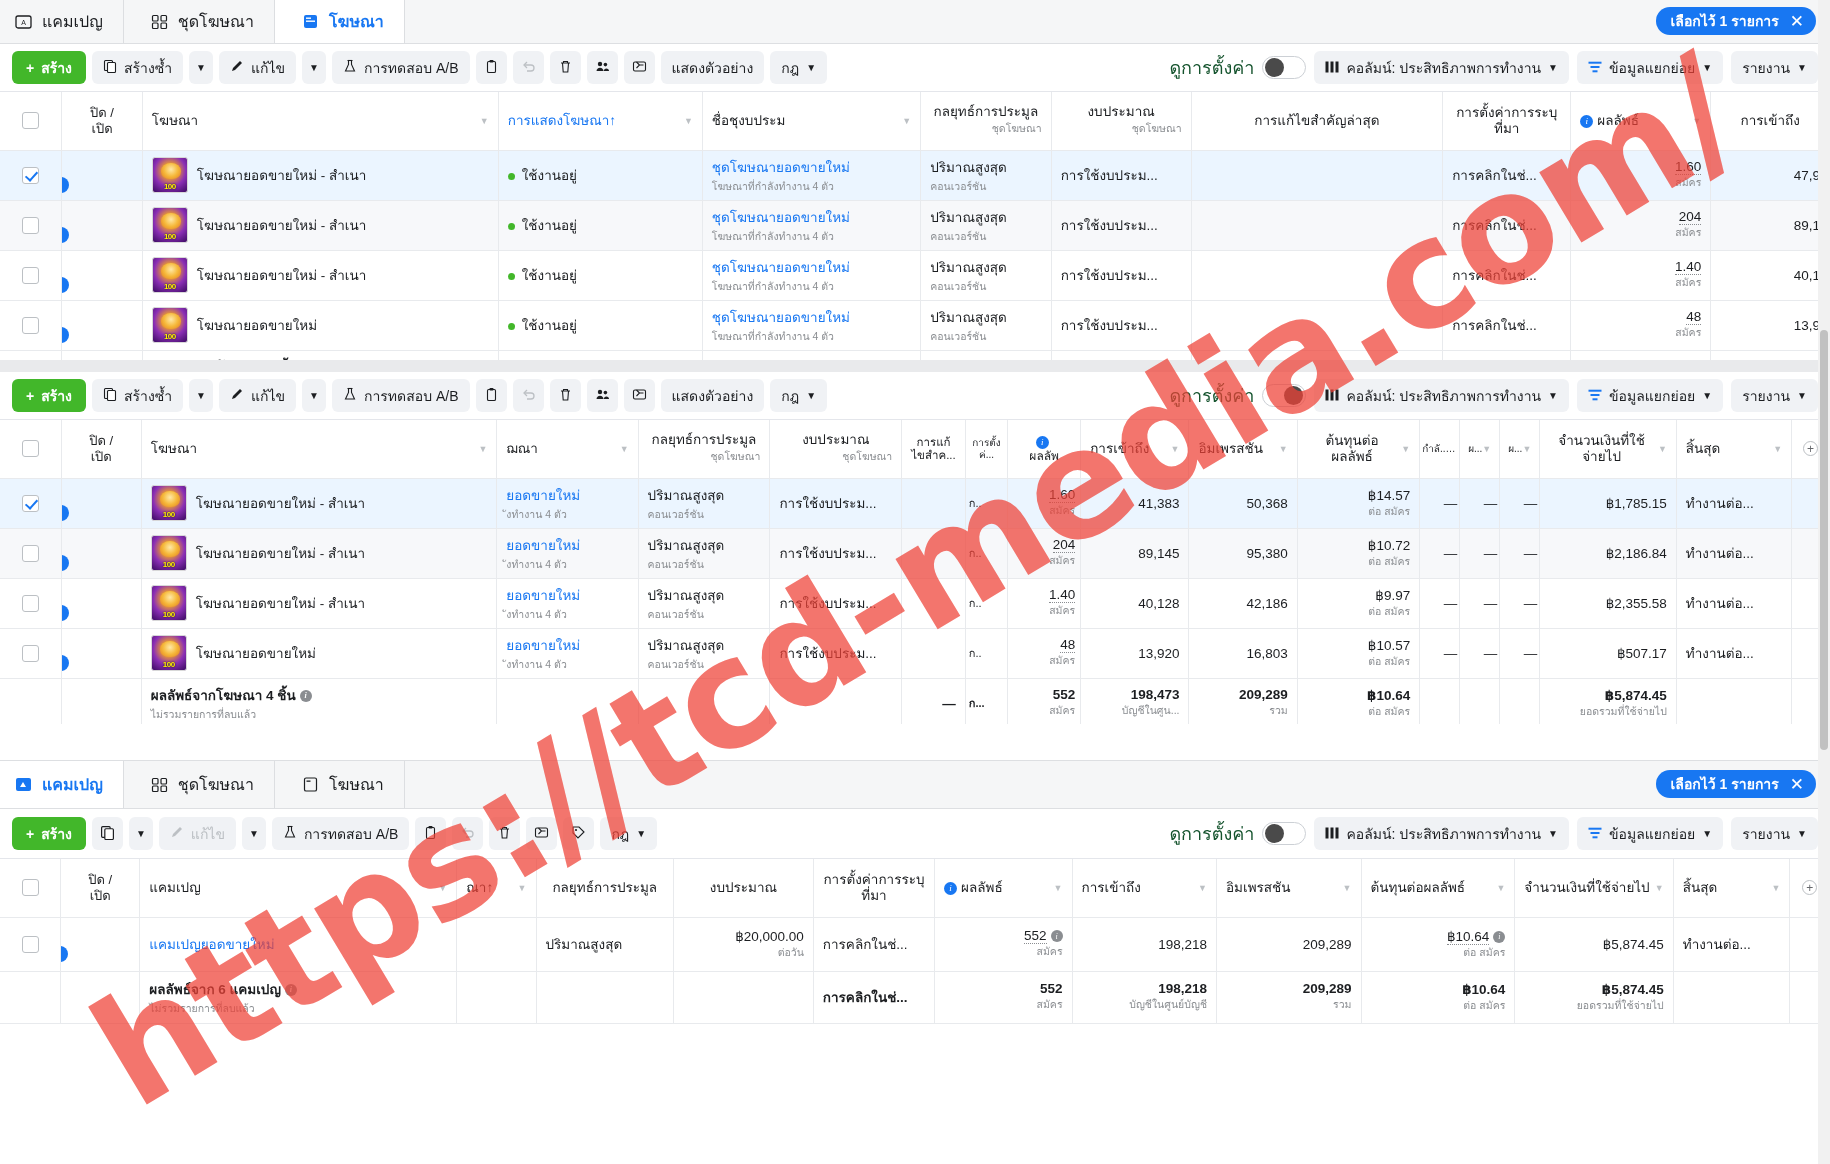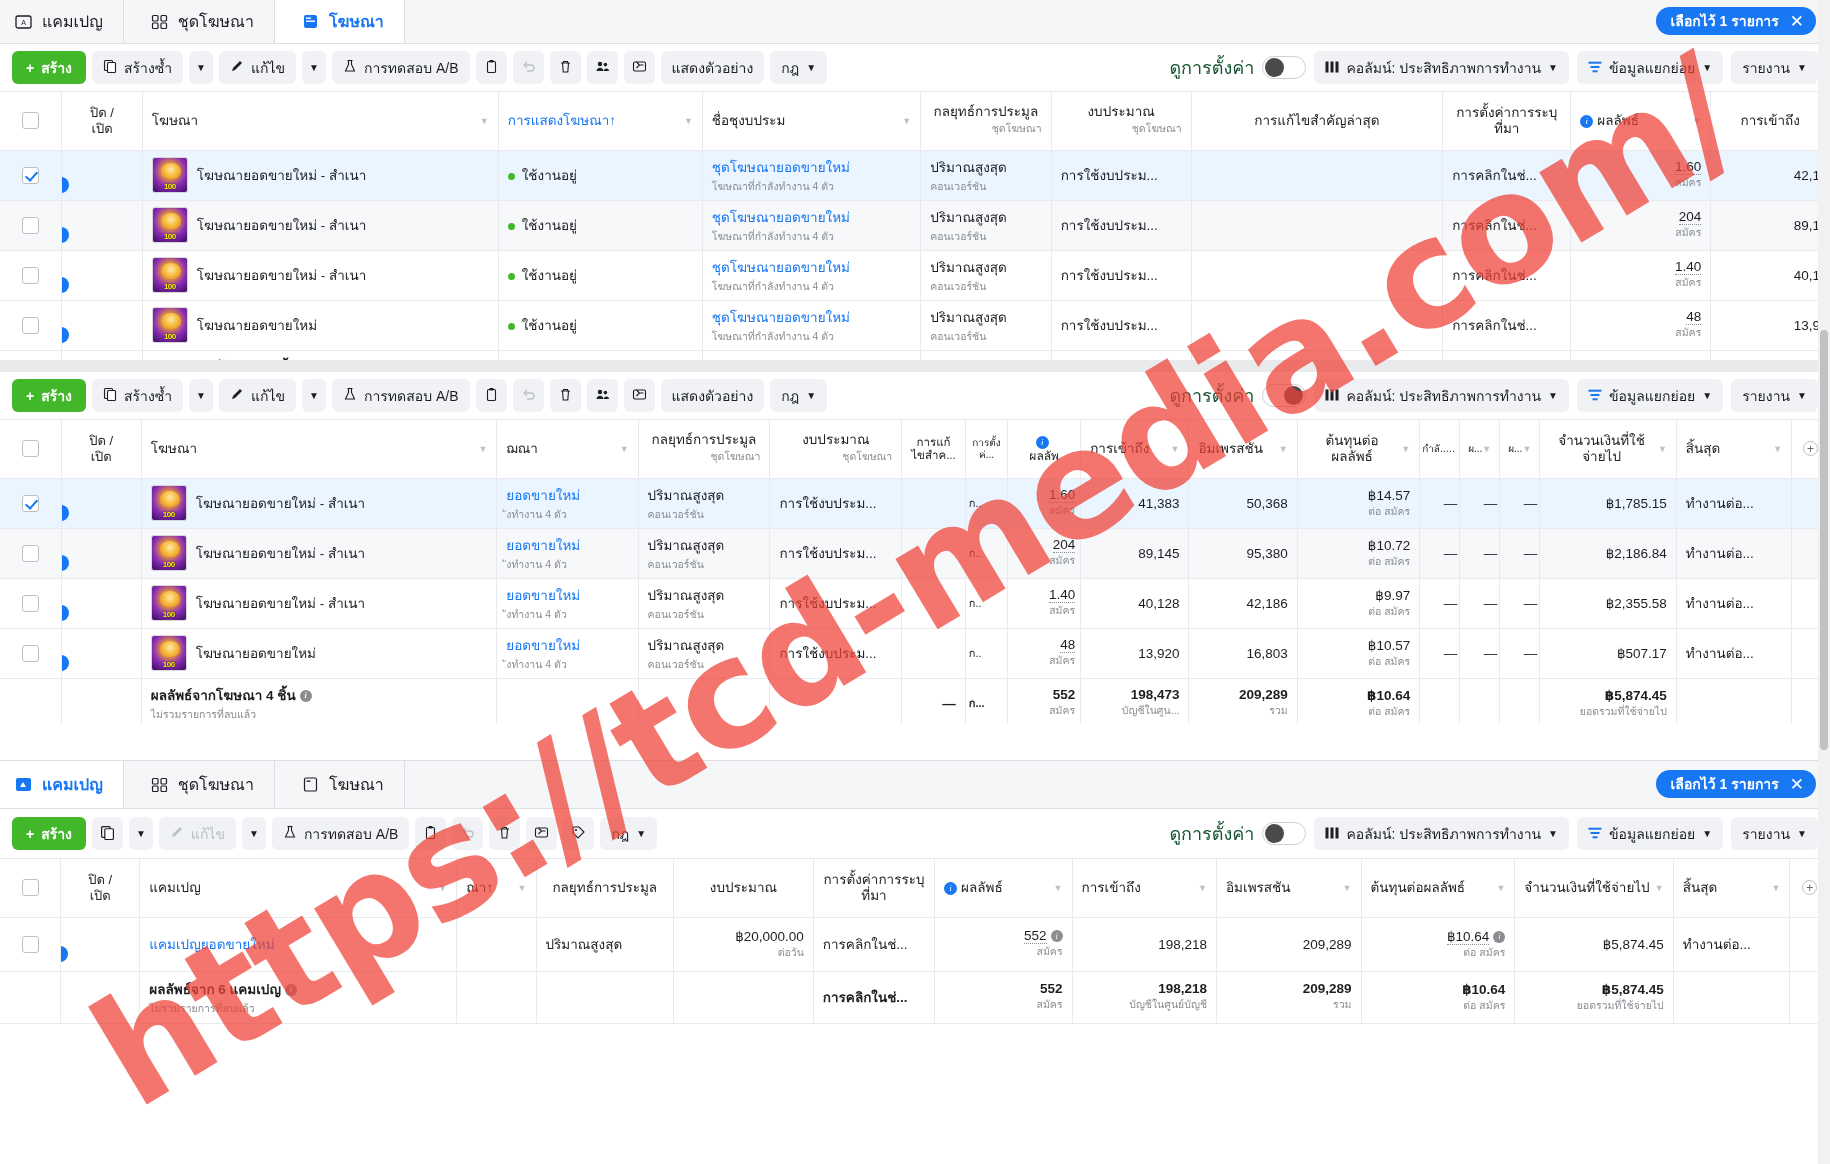--- a/index.html
+++ b/index.html
@@ -361,21 +361,21 @@
               <span>โฆษณายอดขายใหม่ - สำเนา</span>
             </div>
           </td>
         <td><span class="greendot"></span><span>ใช้งานอยู่</span></td>
         <td><span class="linkblue">ชุดโฆษณายอดขายใหม่</span><span class="sub2">โฆษณาที่กำลังทำงาน 4 ตัว</span></td>
         <td><span>ปริมาณสูงสุด</span><span class="sub2">คอนเวอร์ชัน</span></td>
         <td><span>การใช้งบประม...</span></td>
         <td><span></span></td>
         <td><span>การคลิกในช่...</span></td>
         <td class="num"><span class="dotted">1.60</span><span class="sub2">สมัคร</span></td>
-        <td class="num"><span>42,1</span></td>
+        <td class="num"><span>47,9</span></td>
       </tr>
       <tr class="rowalt" style="height:39px;">
         <td>
             <span class="cb"></span>
           </td>
         <td><span class="swt"></span></td>
         <td>
             <div class="namecell">
               <span class="thumb"></span>
               <span>โฆษณายอดขายใหม่ - สำเนา</span>

